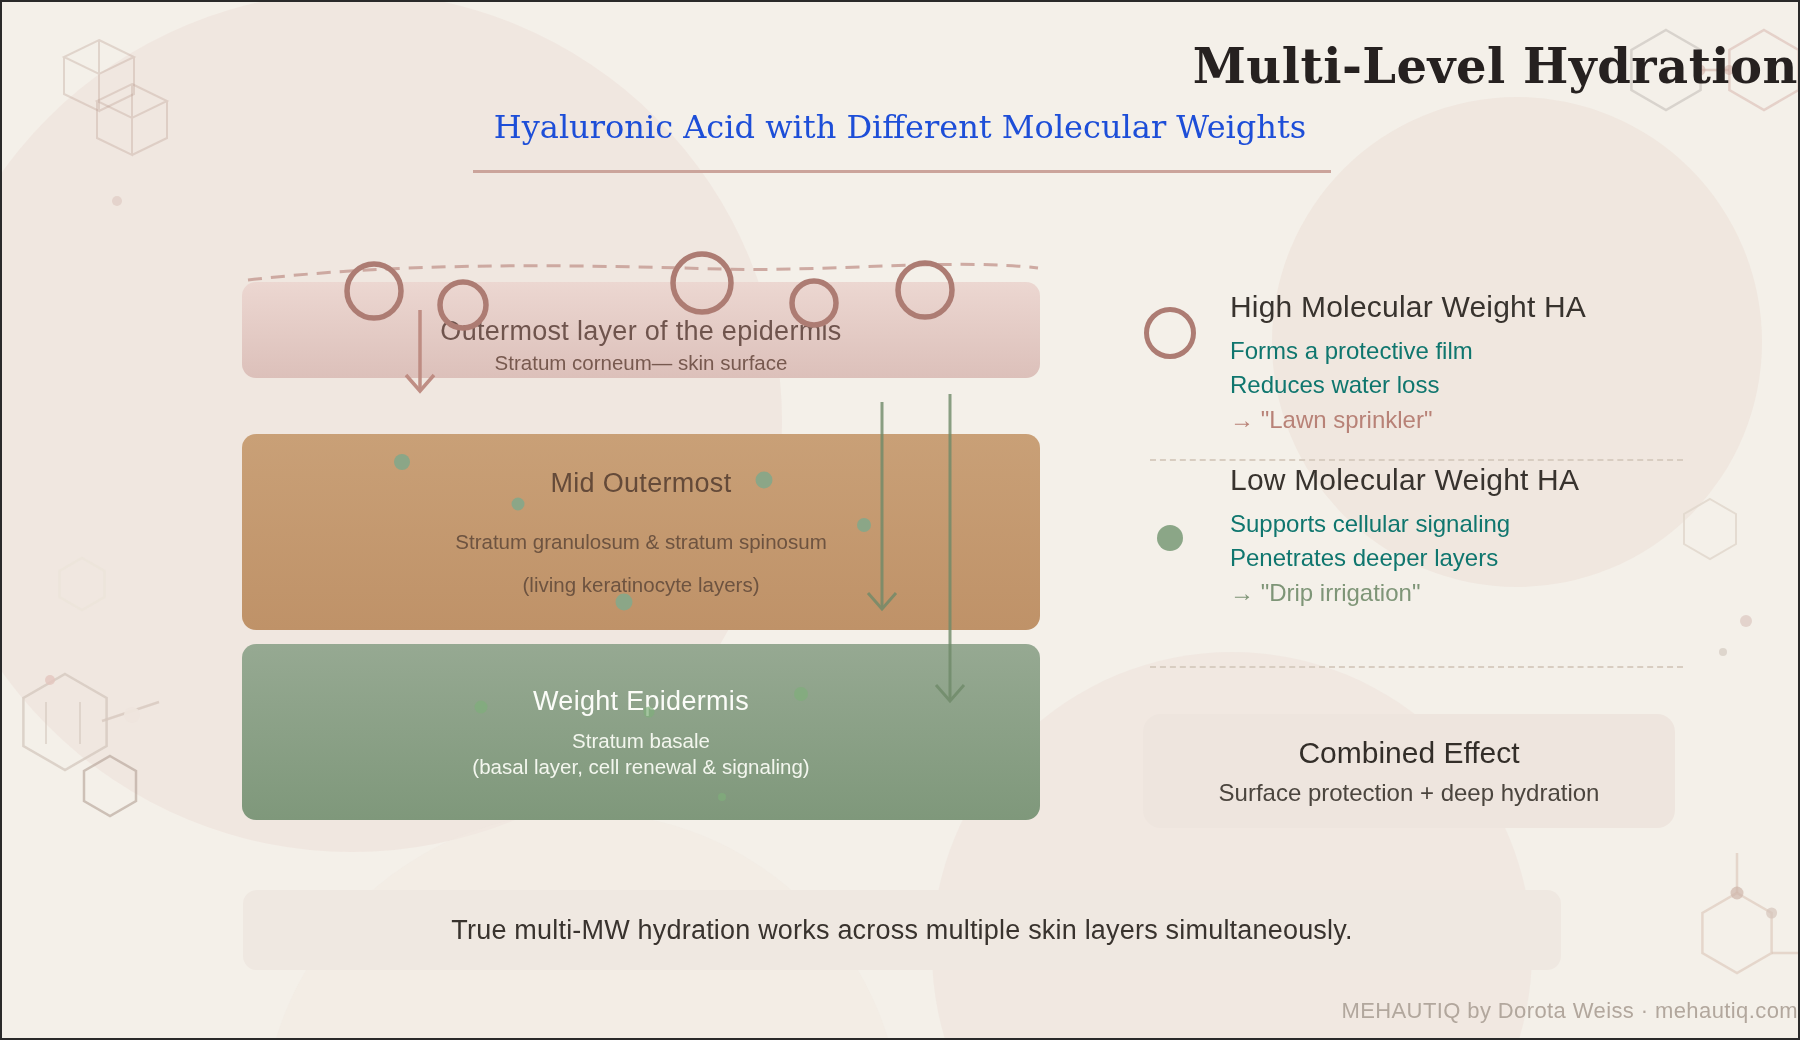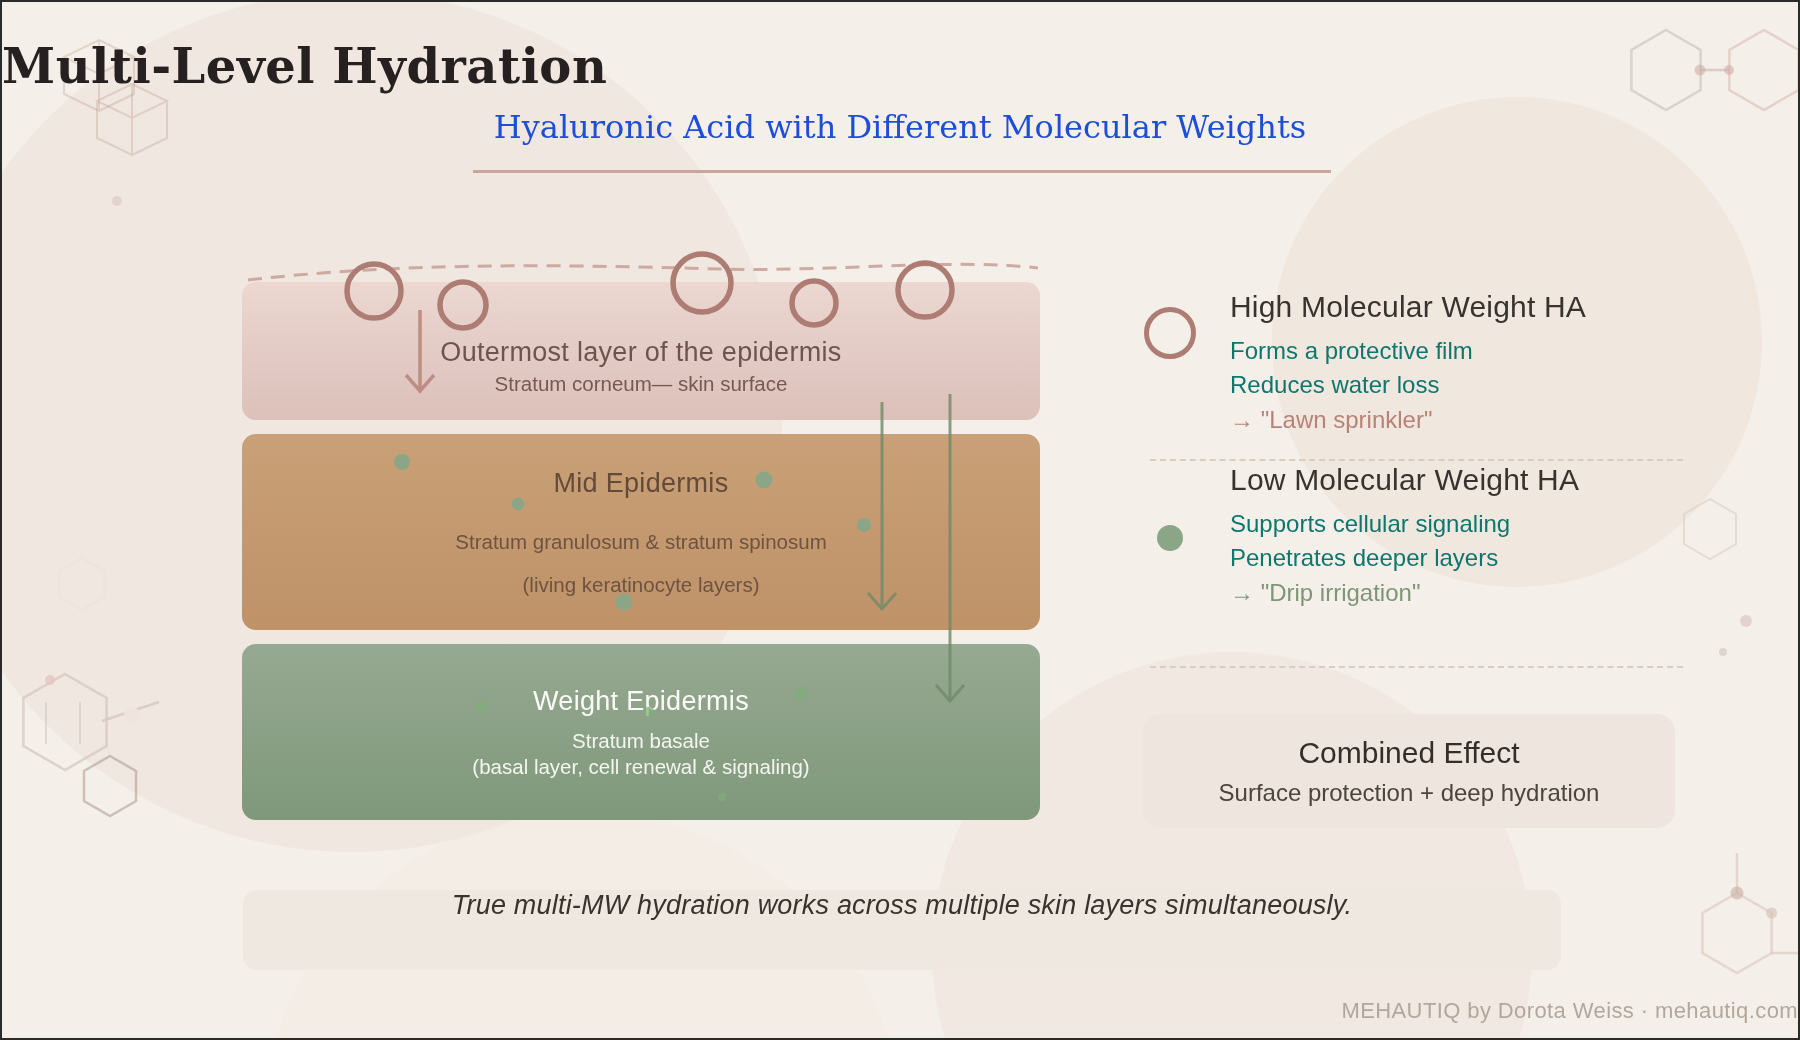--- a/index.html
+++ b/index.html
@@ -7,36 +7,36 @@
     position:relative;width:1800px;height:1040px;overflow:hidden;
     background:#f4f0e9;border:2px solid #2a2a2a;box-sizing:border-box;
     font-family:"Liberation Sans",sans-serif;
   }
   svg.bg,svg.marks{position:absolute;left:0;top:0;pointer-events:none;}
   svg.marks{z-index:3;}
   svg.bg{z-index:0;}
 
   
   .title{
-    position:absolute;left:0;top:36px;width:100%;text-align:left;z-index:2;
+    position:absolute;left:0;top:36px;width:100%;text-align:right;z-index:2;
     font-family:"DejaVu Serif","Liberation Serif",serif;font-weight:bold;
     font-size:48px;color:#262120;letter-spacing:.5px;
   }
   .subtitle{
     position:absolute;left:0;top:106px;width:100%;text-align:center;z-index:2;
     font-family:"DejaVu Serif","Liberation Serif",serif;font-size:32px;color:#1d4ed8;
   }
   .rule{position:absolute;left:471px;top:168px;width:858px;height:3px;background:#cba49b;z-index:2;}
 
   
   .layer{
     position:absolute;left:240px;width:798px;border-radius:14px;z-index:1;
     display:flex;flex-direction:column;align-items:center;justify-content:center;text-align:center;
   }
-  .layer-top{top:280px;height:138px;background:linear-gradient(180deg,#ecd7d1 0%,#dcc0ba 100%);padding-top:30px;box-sizing:border-box;}
+  .layer-top{top:280px;height:96px;background:linear-gradient(180deg,#ecd7d1 0%,#dcc0ba 100%);padding-top:30px;box-sizing:border-box;}
   .layer-mid{top:432px;height:196px;background:linear-gradient(180deg,#c9a077 0%,#bf9268 100%);}
   .layer-deep{top:642px;height:176px;background:linear-gradient(180deg,#96a992 0%,#7f987b 100%);}
   .layer-title{font-size:27px;letter-spacing:.3px;}
   .layer-sub{font-size:20.5px;margin-top:6px;}
   .layer-top .layer-title{color:#6f544d;}
   .layer-top .layer-sub{color:#77594f;margin-top:4px;}
   .layer-mid .layer-title{color:#644a39;margin-bottom:12px;}
   .layer-mid .layer-sub{color:#6d5340;margin-top:19px;}
   .layer-deep .layer-title{color:#fbfcf8;margin-bottom:10px;}
   .layer-deep .layer-sub{color:#f3f6ee;margin-top:2px;}
@@ -61,21 +61,21 @@
     position:absolute;left:1141px;top:712px;width:532px;height:114px;z-index:2;
     background:#eee5de;border-radius:18px;text-align:center;
     display:flex;flex-direction:column;justify-content:center;
   }
   .combined-title{font-size:30px;color:#332e29;margin-bottom:9px;}
   .combined-sub{font-size:24px;color:#4b453e;}
 
   
   .banner{
     position:absolute;left:241px;top:888px;width:1318px;height:80px;z-index:2;
-    background:#efe8e1;border-radius:14px;display:flex;align-items:flex-start;justify-content:center;font-style:italic;
+    background:#efe8e1;border-radius:14px;display:flex;align-items:center;justify-content:center;
   }
   .banner span{font-size:27px;color:#39332e;letter-spacing:.2px;}
   .footer{
     position:absolute;left:0;top:996px;width:100%;text-align:right;z-index:2;
     font-size:22px;color:#b2a79d;letter-spacing:.4px;
   }
 </style>
 </head>
 <body>
 
@@ -126,21 +126,21 @@
 
   <div class="title">Multi-Level Hydration</div>
   <div class="subtitle">Hyaluronic Acid with Different Molecular Weights</div>
   <div class="rule"></div>
 
   <div class="layer layer-top">
     <div class="layer-title">Outermost layer of the epidermis</div>
     <div class="layer-sub">Stratum corneum— skin surface</div>
   </div>
   <div class="layer layer-mid">
-    <div class="layer-title">Mid Epidermis</div>
+    <div class="layer-title">Mid Outermost</div>
     <div class="layer-sub">Stratum granulosum &amp; stratum spinosum</div>
     <div class="layer-sub">(living keratinocyte layers)</div>
   </div>
   <div class="layer layer-deep">
     <div class="layer-title">Weight Epidermis</div>
     <div class="layer-sub">Stratum basale</div>
     <div class="layer-sub">(basal layer, cell renewal &amp; signaling)</div>
   </div>
 
   <svg class="marks" width="1800" height="1040" viewBox="0 0 1800 1040">

